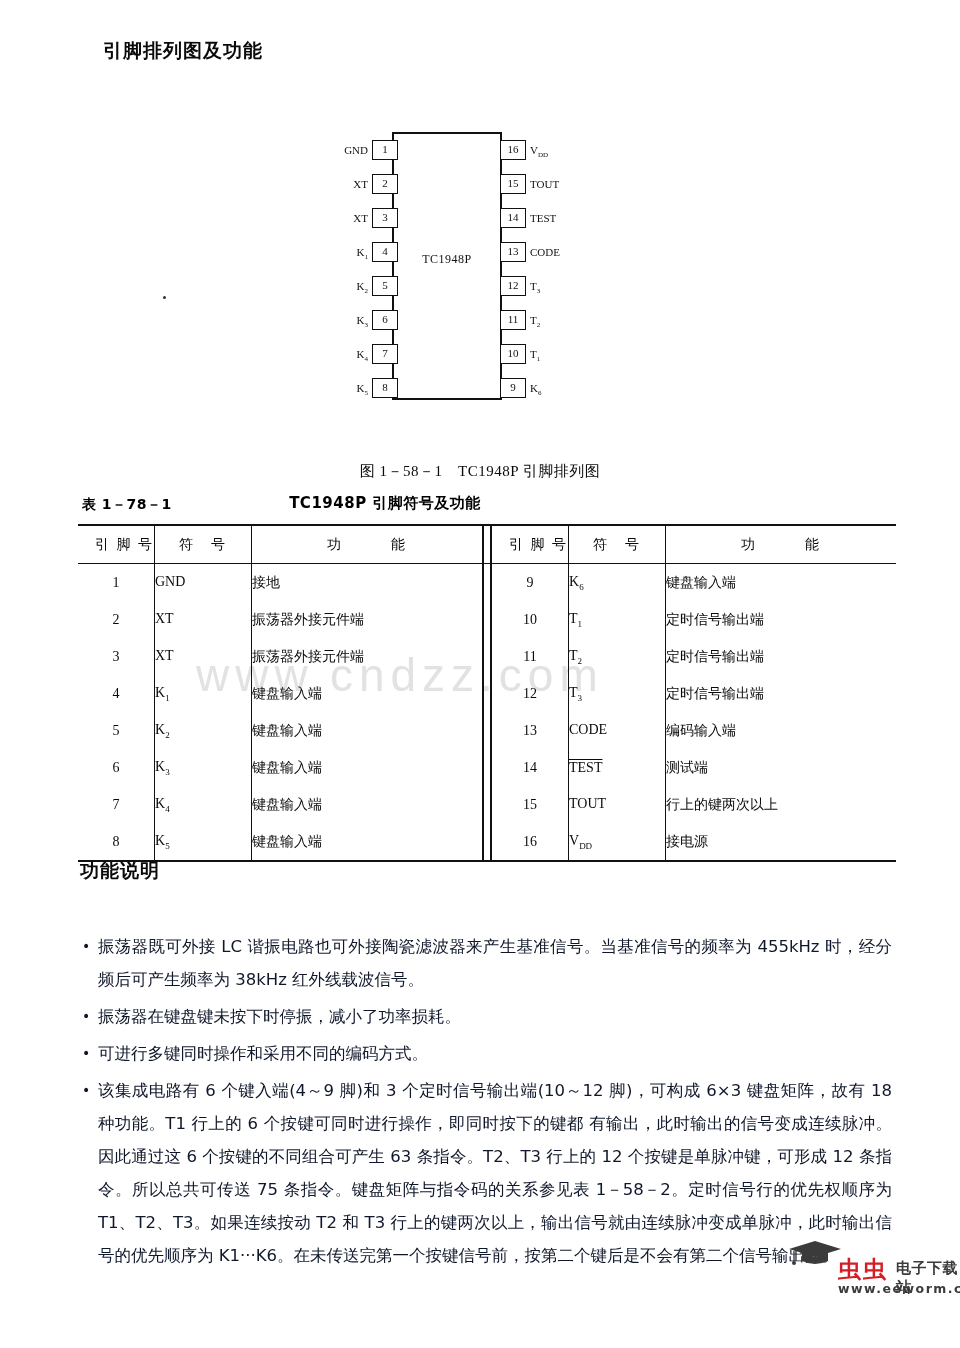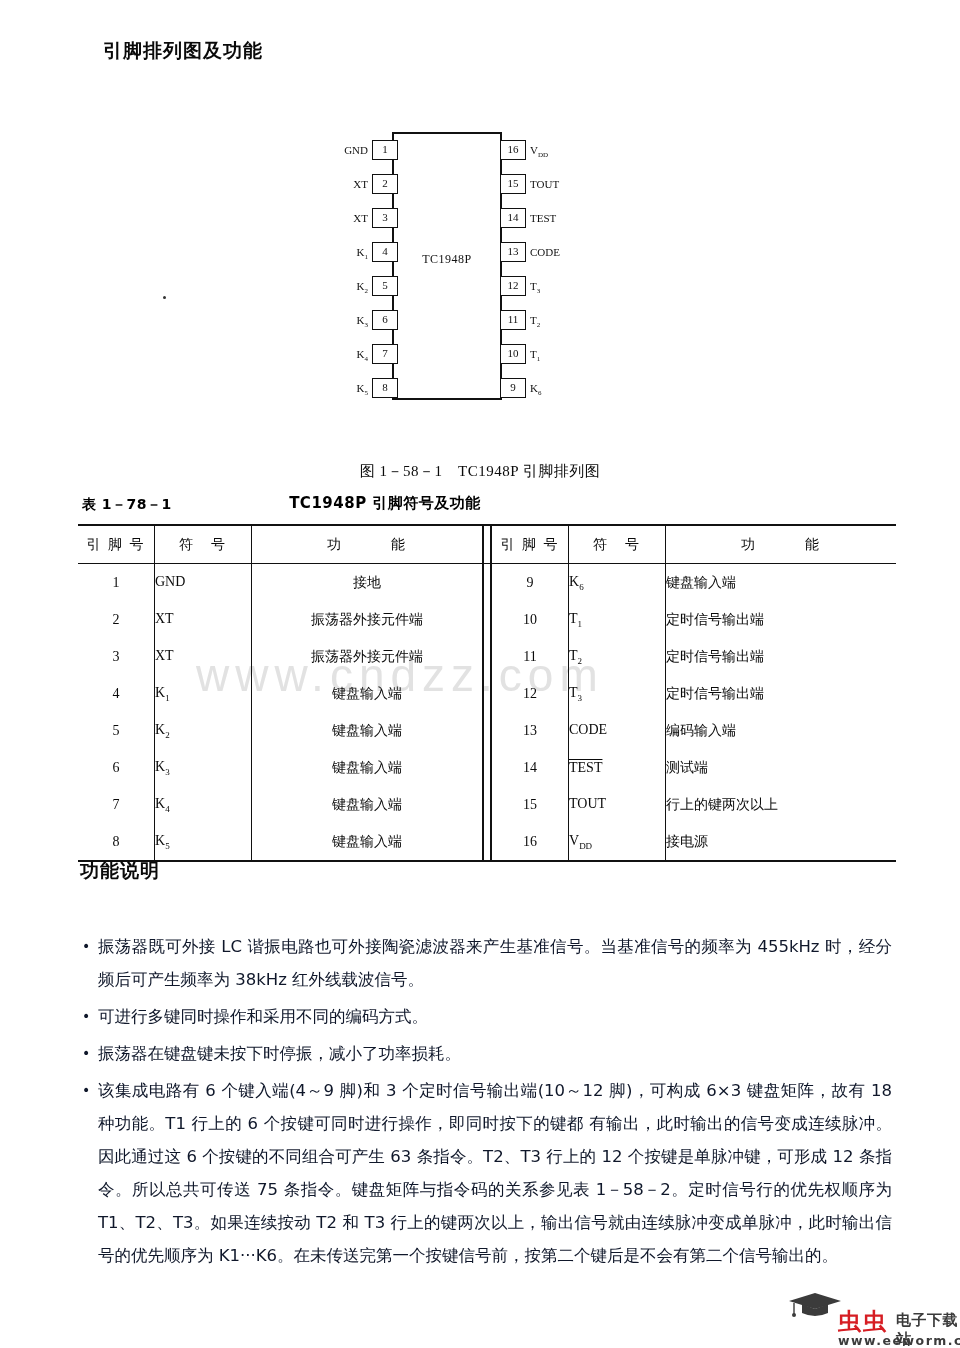--- a/index.html
+++ b/index.html
@@ -140,30 +140,30 @@
     font-family: "Liberation Serif", "DejaVu Serif", serif;
     font-size: 14px;
     color: #0a0a0a;
     padding: 0;
     height: 37px;
     vertical-align: middle;
     font-weight: normal;
   }
   .hdr-row th {
     height: 34px;
-    text-align: center;
+    text-align: right;
     letter-spacing: 2px;
     font-family: "DejaVu Sans", "Liberation Sans", sans-serif;
     font-size: 13px;
   }
   .tb-top { border-top: 2px solid #111; }
   .tb-bottom { border-bottom: 2px solid #111; }
   .hdr-row th { border-bottom: 1px solid #111; }
   .col-v { border-right: 1px solid #111; }
-  .col-vthick { border-right: 2px solid #111; text-align: center; }
+  .col-vthick { border-right: 2px solid #111; }
   .c-num { width: 76px; text-align: center; }
   .c-sym { width: 96px; padding-left: 22px; }
   .c-fn  { width: 230px; padding-left: 10px; }
   .c-gap { width: 6px; border-right: 2px solid #111; }
   .hdr-row .c-sym, .hdr-row .c-fn { padding-left: 0; text-align: center; }
   .sym sub { font-size: 9px; }
   .ovl { text-decoration: overline; }
   .fn-cn { font-family: "DejaVu Sans", "Liberation Sans", sans-serif; font-size: 13px; }
 
   
@@ -201,21 +201,21 @@
     position: absolute;
     left: 2px;
     top: 0;
     font-size: 14px;
   }
 
   
   .footer-logo {
     position: absolute;
     left: 780px;
-    top: 1292px;
+    top: 1240px;
     width: 180px;
     height: 56px;
   }
   .cap {
     position: absolute;
     left: 8px;
     top: 0px;
     width: 54px;
     height: 26px;
   }
@@ -415,22 +415,22 @@
           <td class="c-fn fn-cn tb-bottom">接电源</td>
         </tr>
       </tbody>
     </table>
   </div>
 
   <div class="section-heading" id="heading-function">功能说明</div>
 
   <div class="func-list">
     <div class="bullet-item">振荡器既可外接 LC 谐振电路也可外接陶瓷滤波器来产生基准信号。当基准信号的频率为 455kHz 时，经分频后可产生频率为 38kHz 红外线载波信号。</div>
+    <div class="bullet-item">振荡器在键盘键未按下时停振，减小了功率损耗。</div>
     <div class="bullet-item">可进行多键同时操作和采用不同的编码方式。</div>
-    <div class="bullet-item">振荡器在键盘键未按下时停振，减小了功率损耗。</div>
     <div class="bullet-item">该集成电路有 6 个键入端(4～9 脚)和 3 个定时信号输出端(10～12 脚)，可构成 6×3 键盘矩阵，故有 18 种功能。T1 行上的 6 个按键可同时进行操作，即同时按下的键都 有输出，此时输出的信号变成连续脉冲。因此通过这 6 个按键的不同组合可产生 63 条指令。T2、T3 行上的 12 个按键是单脉冲键，可形成 12 条指令。所以总共可传送 75 条指令。键盘矩阵与指令码的关系参见表 1－58－2。定时信号行的优先权顺序为 T1、T2、T3。如果连续按动 T2 和 T3 行上的键两次以上，输出信号就由连续脉冲变成单脉冲，此时输出信号的优先顺序为 K1···K6。在未传送完第一个按键信号前，按第二个键后是不会有第二个信号输出的。</div>
   </div>
 
   <div class="footer-logo">
     <svg class="cap" viewBox="0 0 54 26">
       <polygon points="27,1 53,9 27,17 1,9" fill="#3b3b3b"></polygon>
       <path d="M14 12 L14 21 Q27 27 40 21 L40 12 L27 17 Z" fill="#3b3b3b"></path>
       <line x1="6" y1="11" x2="6" y2="22" stroke="#3b3b3b" stroke-width="1.4"></line>
       <circle cx="6" cy="23" r="2" fill="#3b3b3b"></circle>
     </svg>

